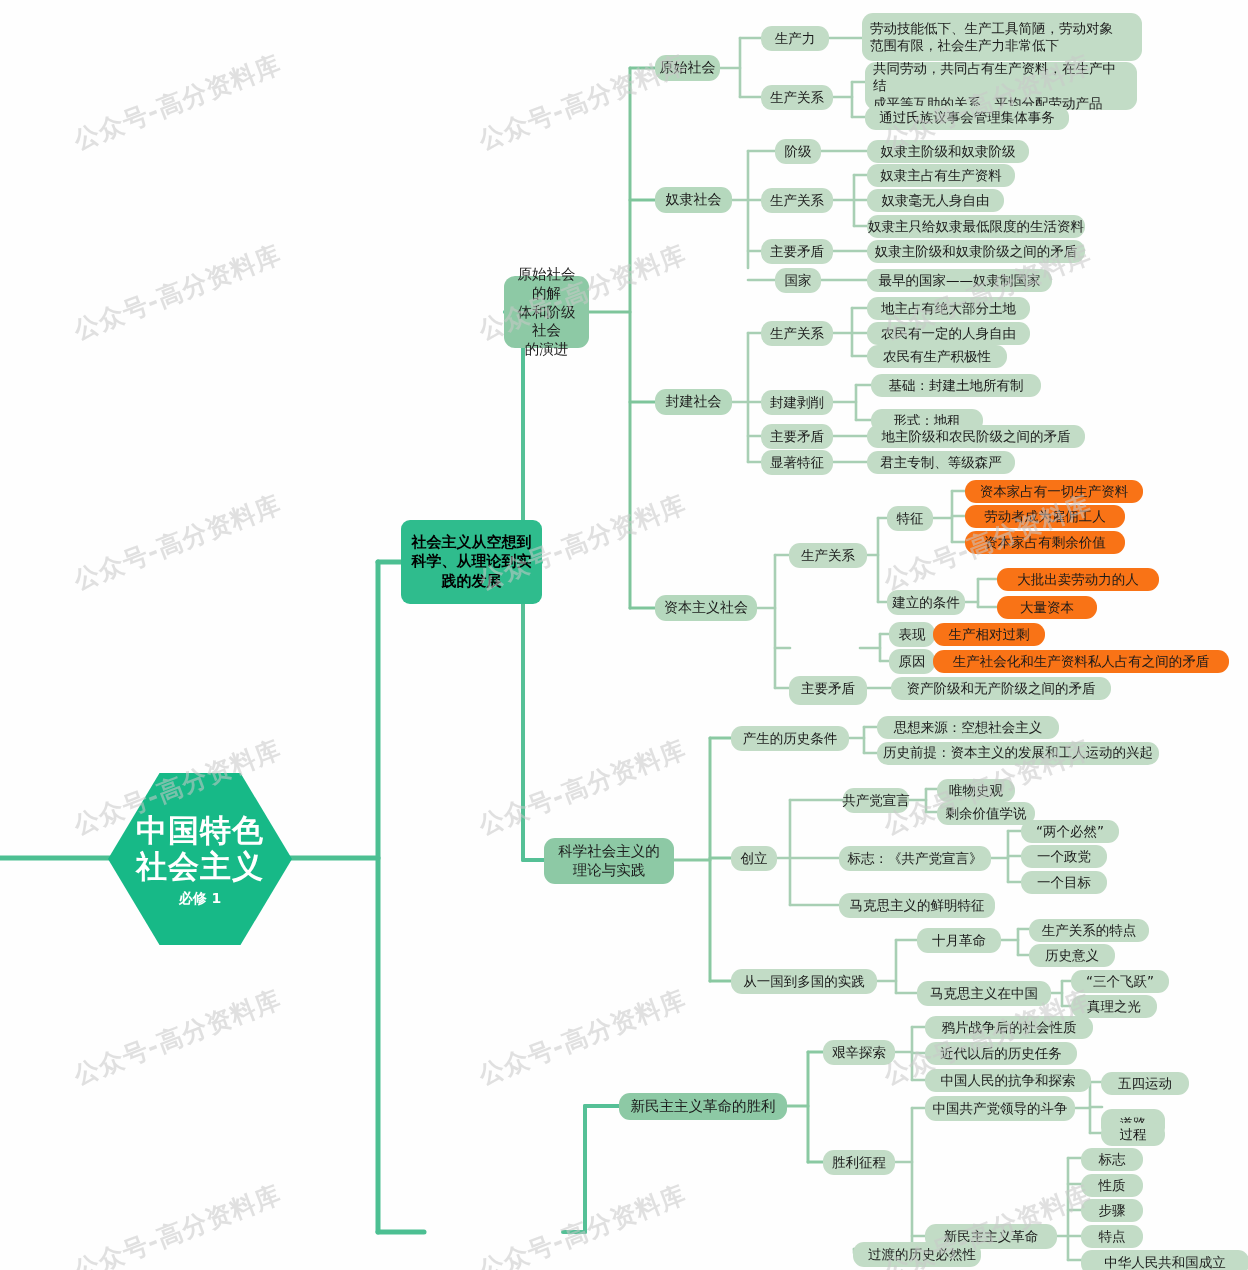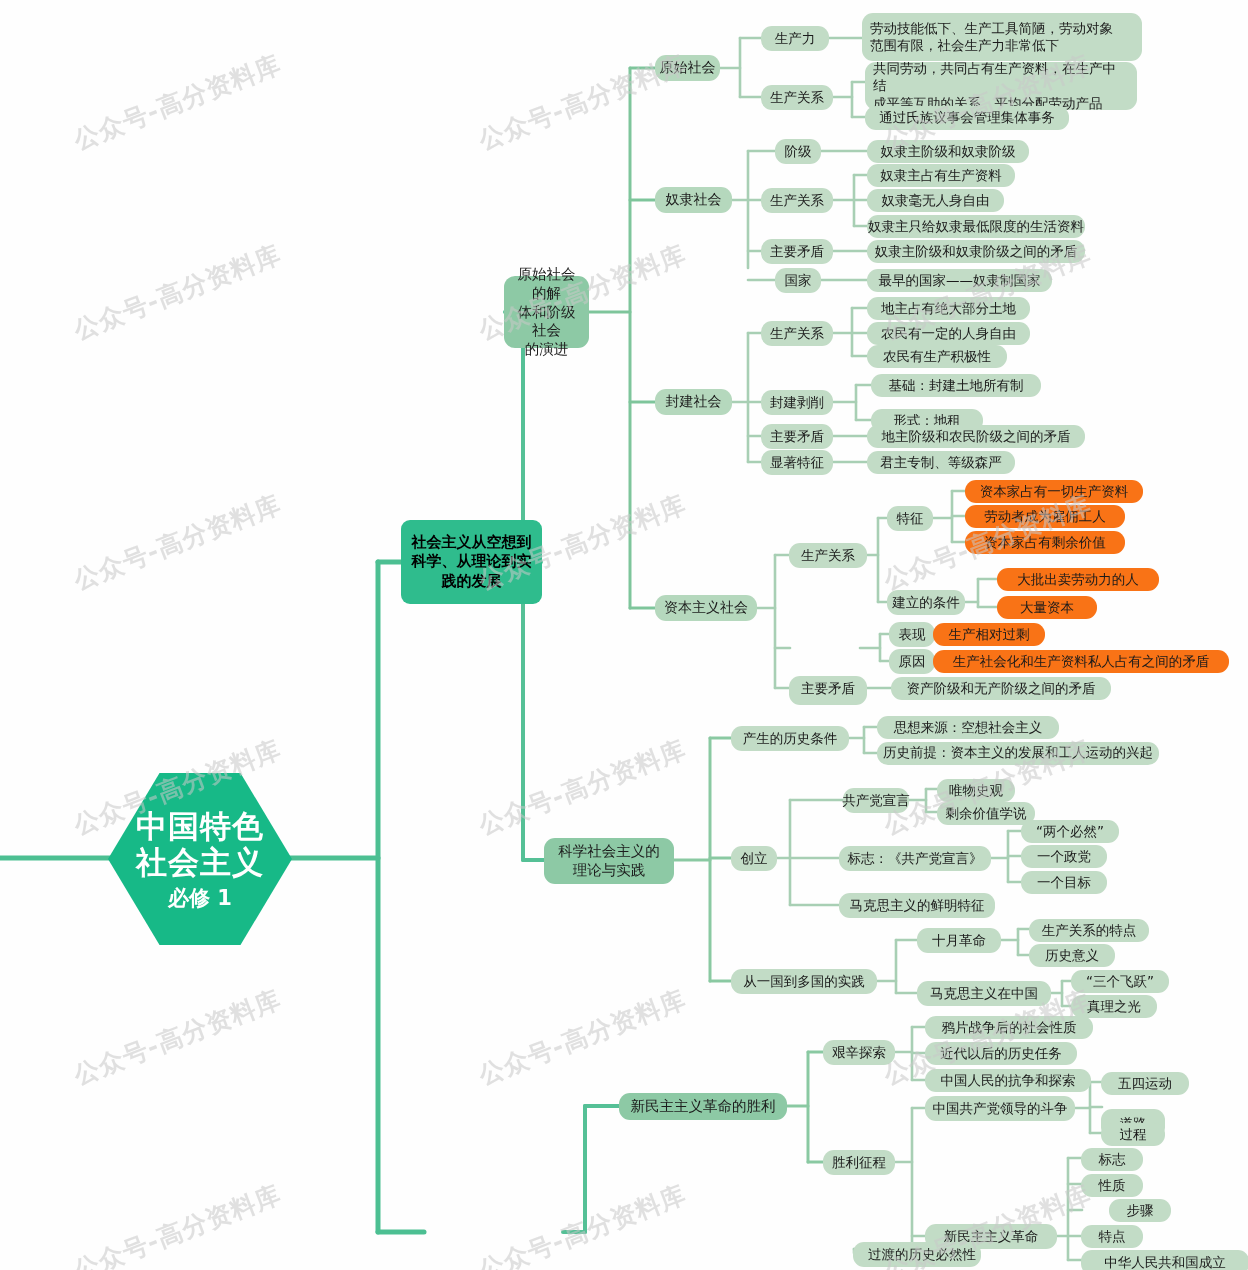--- a/index.html
+++ b/index.html
@@ -50,21 +50,21 @@
     background:#17b987;
     color:#ffffff;
     font-size:31px;
     font-weight:700;
     border-radius:4px;
     clip-path:polygon(28% 0%,72% 0%,100% 50%,72% 100%,28% 100%,0% 50%);
     letter-spacing:1px;
     flex-direction:column;
     line-height:1.18;
   }
-  .n-root .sub{font-size:21px;font-weight:700;margin-top:5px;letter-spacing:0px;}
+  .n-root .sub{font-size:14px;font-weight:700;margin-top:5px;letter-spacing:0px;}
 
   
   .n-l1{
     background:#2fbc8d;
     color:#000000;
     font-size:15px;
     font-weight:700;
     border-radius:9px;
     padding:5px 8px;
     line-height:1.3;
@@ -419,17 +419,17 @@
   <div class="node n-l4" style="left:925px;top:1042px;width:152px;height:23px;">近代以后的历史任务</div>
   <div class="node n-l4" style="left:925px;top:1069px;width:166px;height:23px;">中国人民的抗争和探索</div>
   <div class="node n-l4" style="left:925px;top:1096px;width:150px;height:25px;">中国共产党领导的斗争</div>
   <div class="node n-l4" style="left:925px;top:1224px;width:132px;height:25px;">新民主主义革命</div>
   <div class="node n-l4" style="left:853px;top:1242px;width:128px;height:25px;padding-left:18px;">过渡的历史必然性</div>
   <div class="node n-l4" style="left:1101px;top:1072px;width:88px;height:23px;">五四运动</div>
   <div class="node n-l4" style="left:1101px;top:1097px;width:64px;height:29px;margin-top:12px;">道路</div>
   <div class="node n-l4" style="left:1101px;top:1123px;width:64px;height:23px;">过程</div>
   <div class="node n-l4" style="left:1081px;top:1148px;width:62px;height:23px;">标志</div>
   <div class="node n-l4" style="left:1081px;top:1174px;width:62px;height:23px;">性质</div>
-  <div class="node n-l4" style="left:1081px;top:1199px;width:62px;height:23px;margin-left:28px;">步骤</div>
+  <div class="node n-l4" style="left:1081px;top:1199px;width:62px;height:23px;">步骤</div>
   <div class="node n-l4" style="left:1081px;top:1225px;width:62px;height:23px;">特点</div>
   <div class="node n-l4" style="left:1081px;top:1250px;width:168px;height:25px;">中华人民共和国成立</div>
 
 </div>
 
 </body></html>

